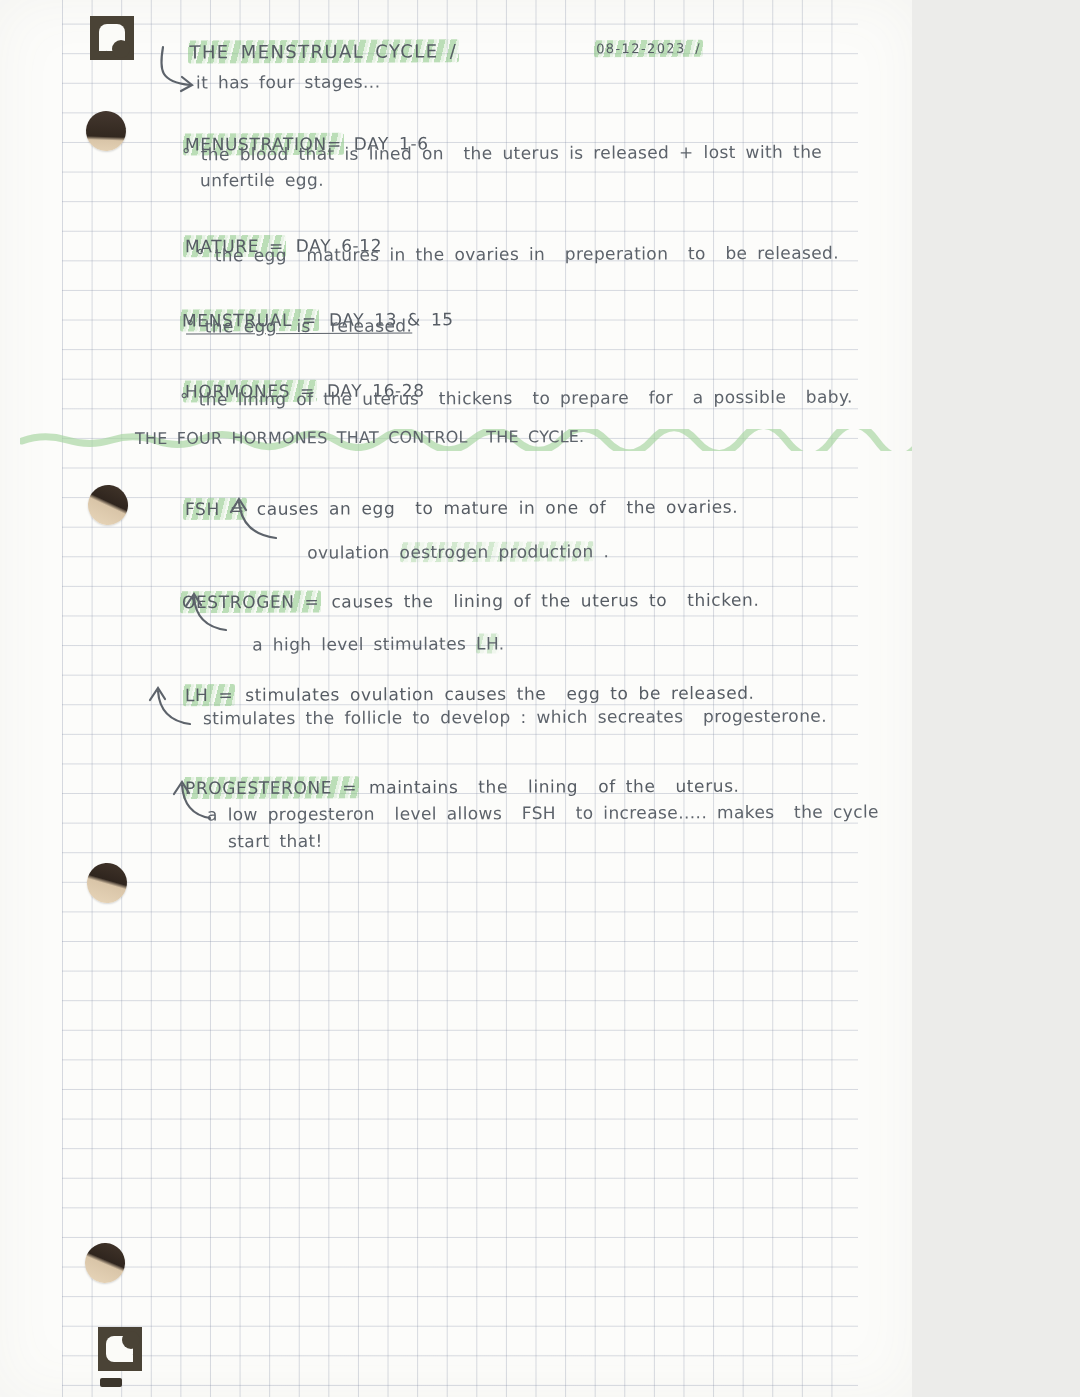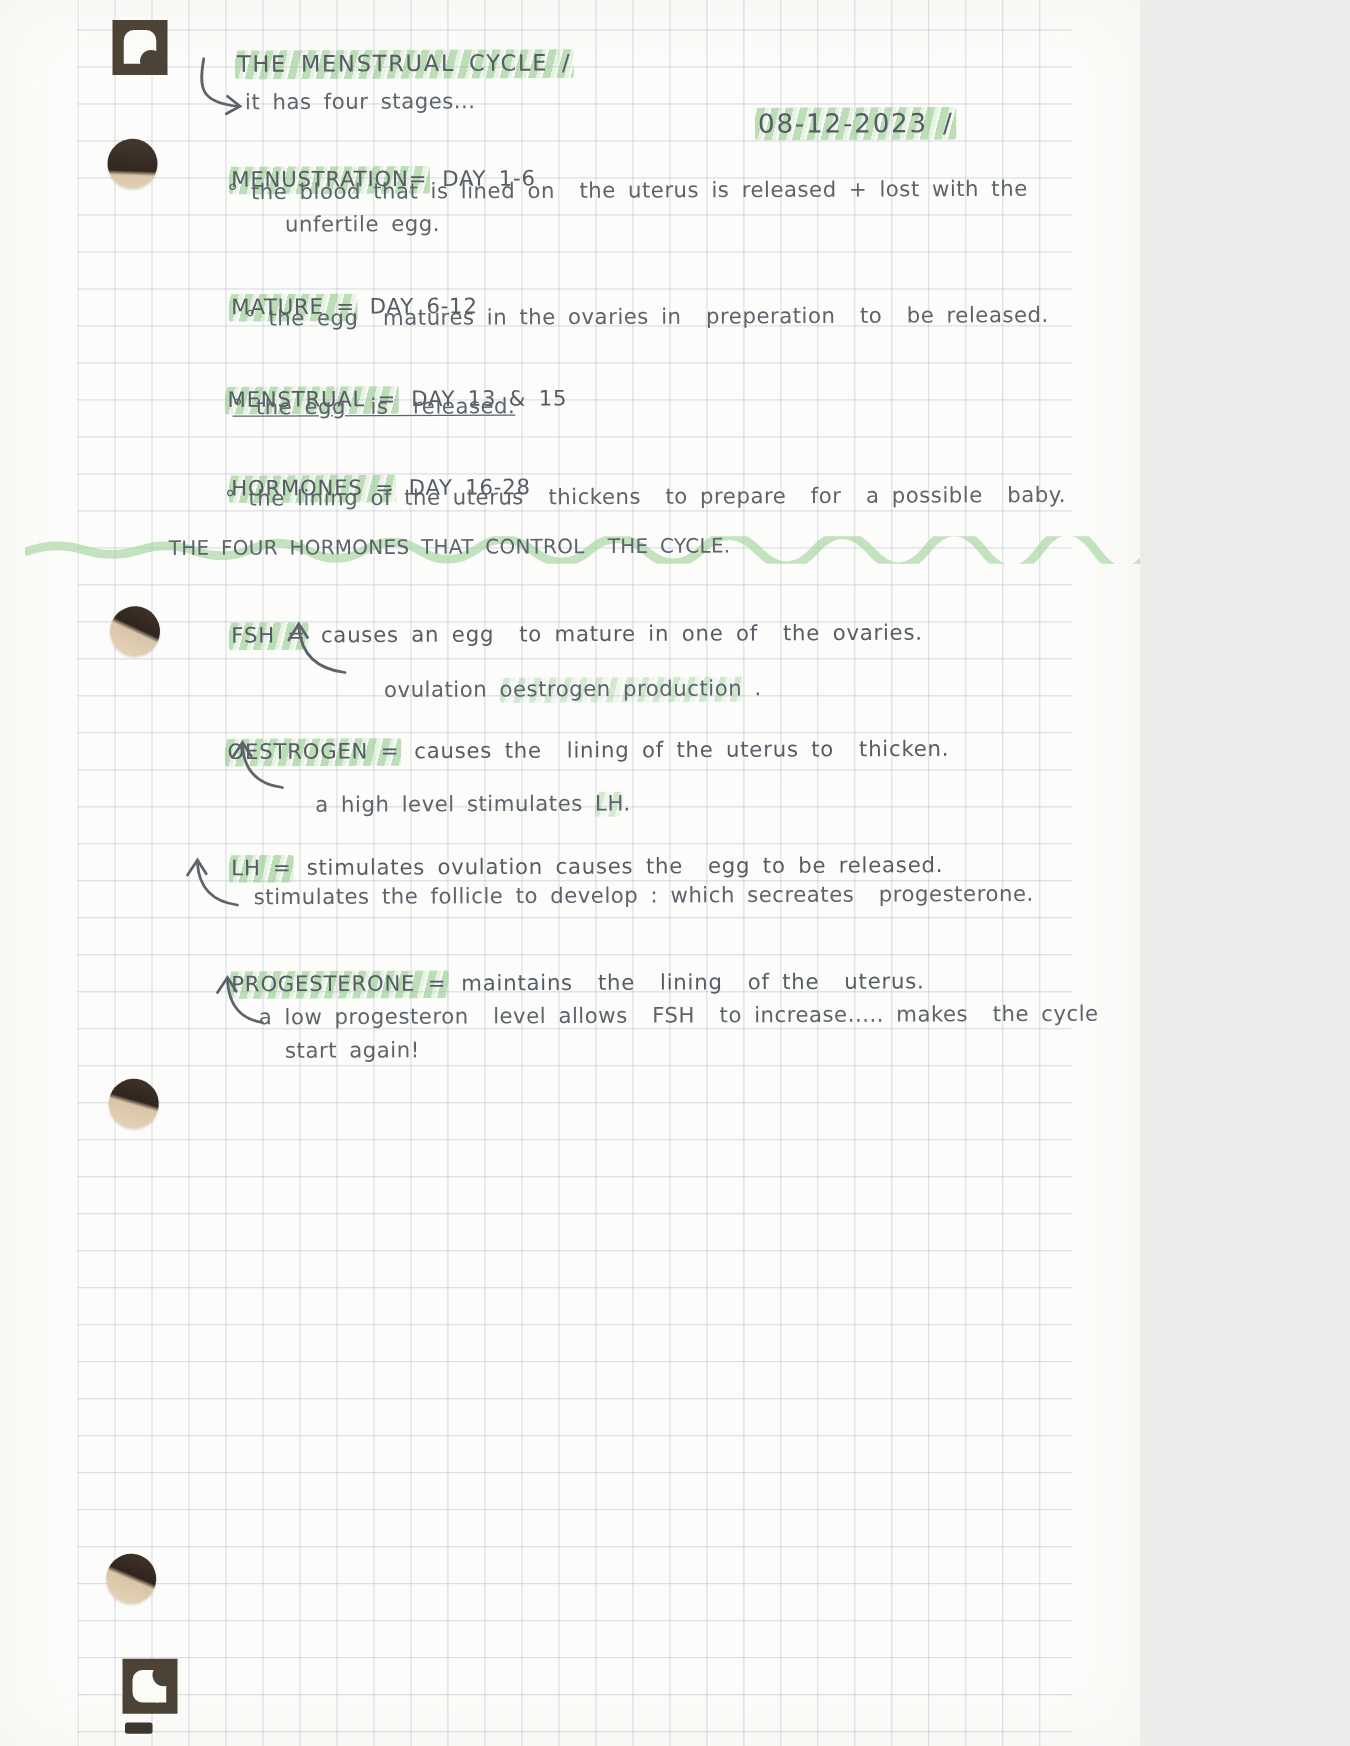--- a/index.html
+++ b/index.html
@@ -90,35 +90,35 @@
   <div class="dash" style="left:956px;top:1381px;width:20px;height:9px;"></div>
 
   <div class="hole dark" style="left:86px;top:111px;transform:rotate(-8deg);"></div>
   <div class="hole" style="left:88px;top:485px;transform:rotate(5deg);"></div>
   <div class="hole" style="left:87px;top:863px;transform:rotate(-4deg);"></div>
   <div class="hole" style="left:85px;top:1243px;transform:rotate(3deg);"></div>
 
   <div class="line title" style="left:143px;top:20px;">
     <span class="hl">THE MENSTRUAL CYCLE /</span>
   </div>
-  <div class="line title" style="left:556px;top:26px;font-size:21px;margin-top:37px;">
+  <div class="line title" style="left:556px;top:26px;font-size:13px;">
     <span class="hl">08-12-2023 /</span>
   </div>
 
   <svg class="stroke" style="position:absolute;left:156px;top:44px;" width="44" height="50" viewBox="0 0 44 50">
     <path d="M7 3 C 3 26 4 38 34 41"></path>
     <polyline points="26,33 36,41 25,47"></polyline>
   </svg>
   <div class="line" style="left:196px;top:72px;">it has four stages...</div>
 
   <div class="line head" style="left:143px;top:114px;">
     <span class="hl">MENUSTRATION=</span><span> DAY 1-6</span>
   </div>
   <div class="line" style="left:182px;top:143px;">° the blood that is lined on  the uterus is released + lost with the</div>
-  <div class="line" style="left:200px;top:170px;margin-left:28px;">unfertile egg.</div>
+  <div class="line" style="left:200px;top:170px;">unfertile egg.</div>
 
   <div class="line head" style="left:143px;top:216px;">
     <span class="hl">MATURE =</span><span> DAY 6-12</span>
   </div>
   <div class="line" style="left:196px;top:244px;">° the egg  matures in the ovaries in  preperation  to  be released.</div>
 
   <div class="line head" style="left:140px;top:290px;">
     <span class="hl">MENSTRUAL =</span><span> DAY 13 &amp; 15</span>
   </div>
   <div class="line" style="left:186px;top:316px;text-decoration:underline;">° the egg  is  released.</div>
@@ -162,15 +162,15 @@
   <div class="line" style="left:203px;top:707px;">stimulates the follicle to develop : which secreates  progesterone.</div>
 
   <div class="line head" style="left:143px;top:757px;">
     <span class="hl">PROGESTERONE =</span><span> maintains  the  lining  of the  uterus.</span>
   </div>
   <svg class="stroke" style="position:absolute;left:170px;top:776px;" width="50" height="46" viewBox="0 0 50 46">
     <path d="M40 42 Q 14 38 12 9"></path>
     <polyline points="4,18 12,6 19,17"></polyline>
   </svg>
   <div class="line" style="left:207px;top:803px;">a low progesteron  level allows  FSH  to increase..... makes  the cycle</div>
-  <div class="line" style="left:228px;top:831px;">start again!</div>
+  <div class="line" style="left:228px;top:831px;">start that!</div>
 
 </div>
 
 </body></html>

